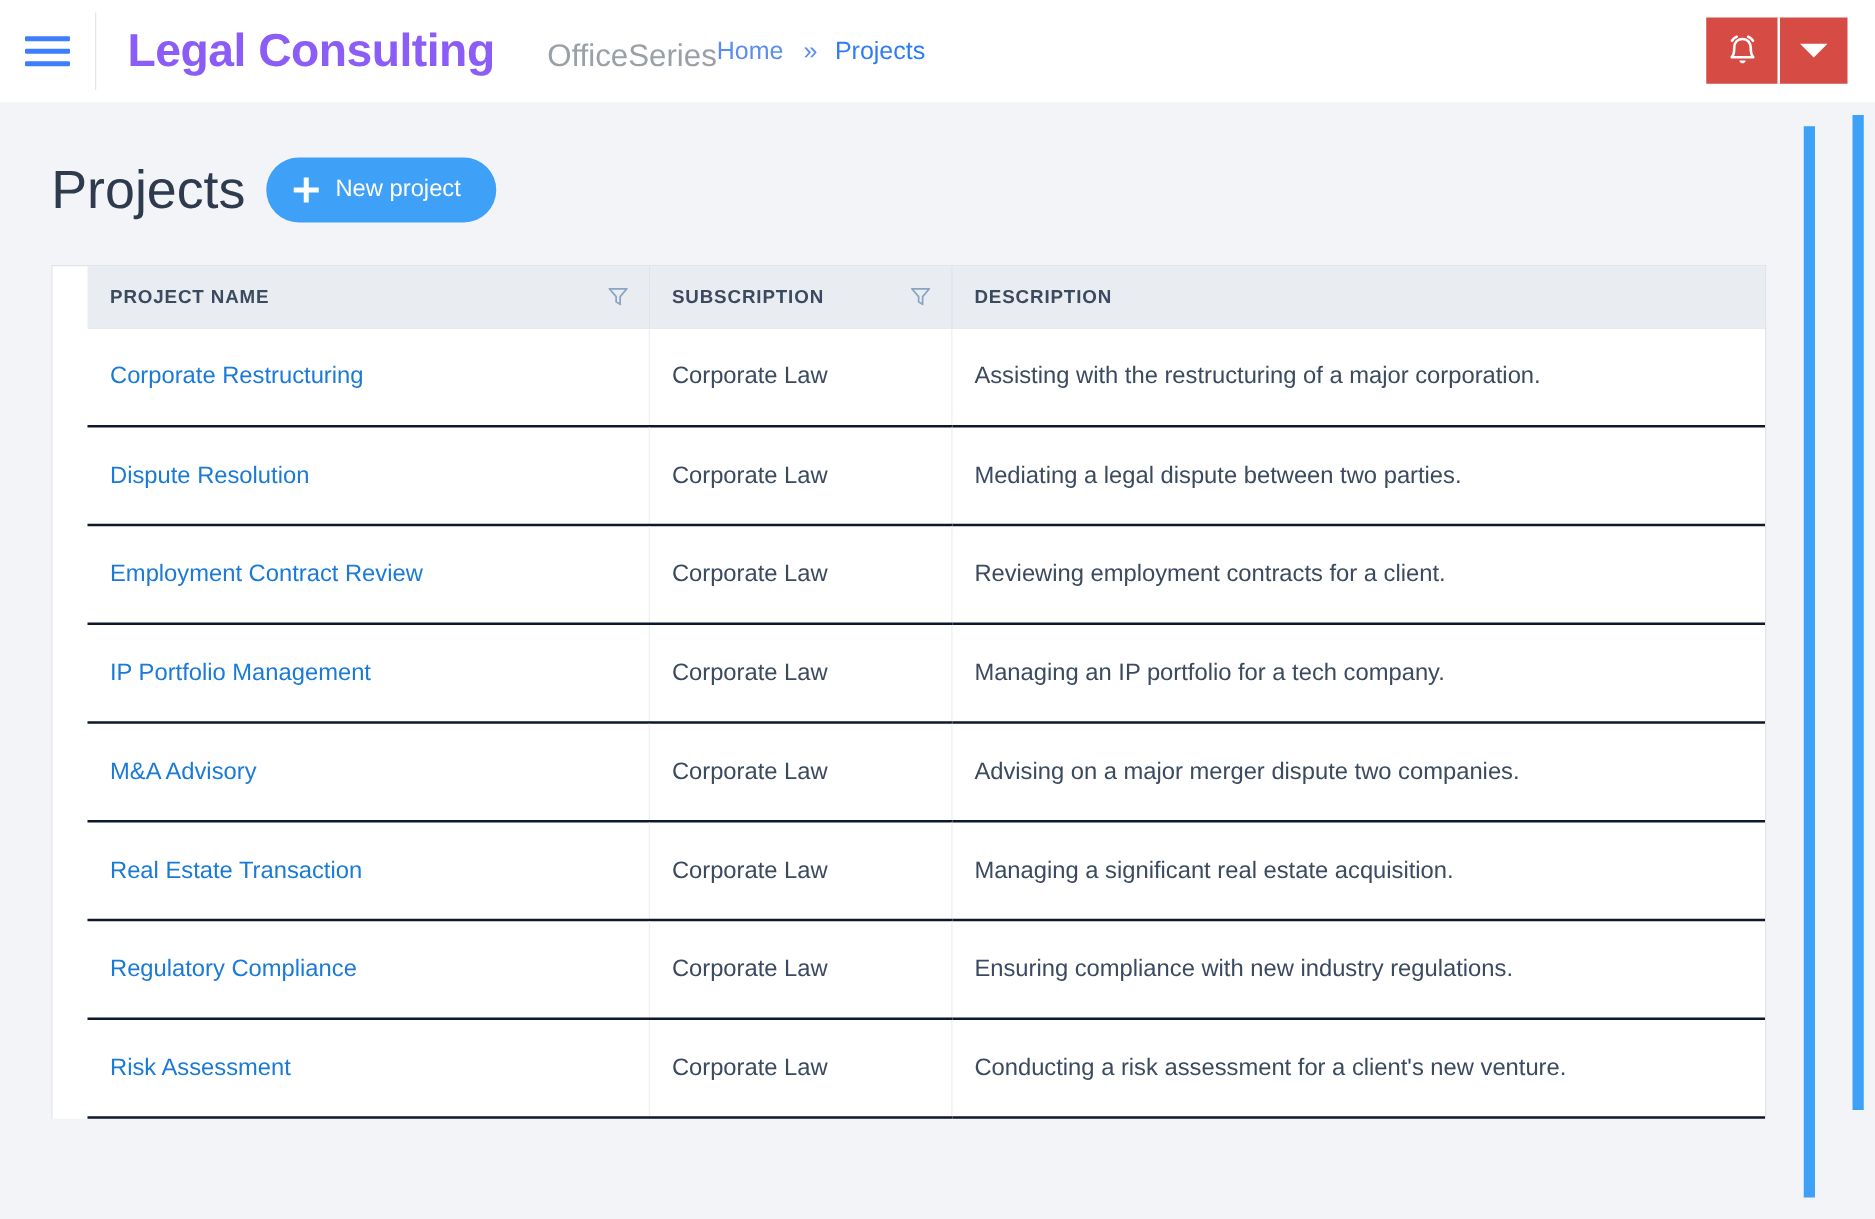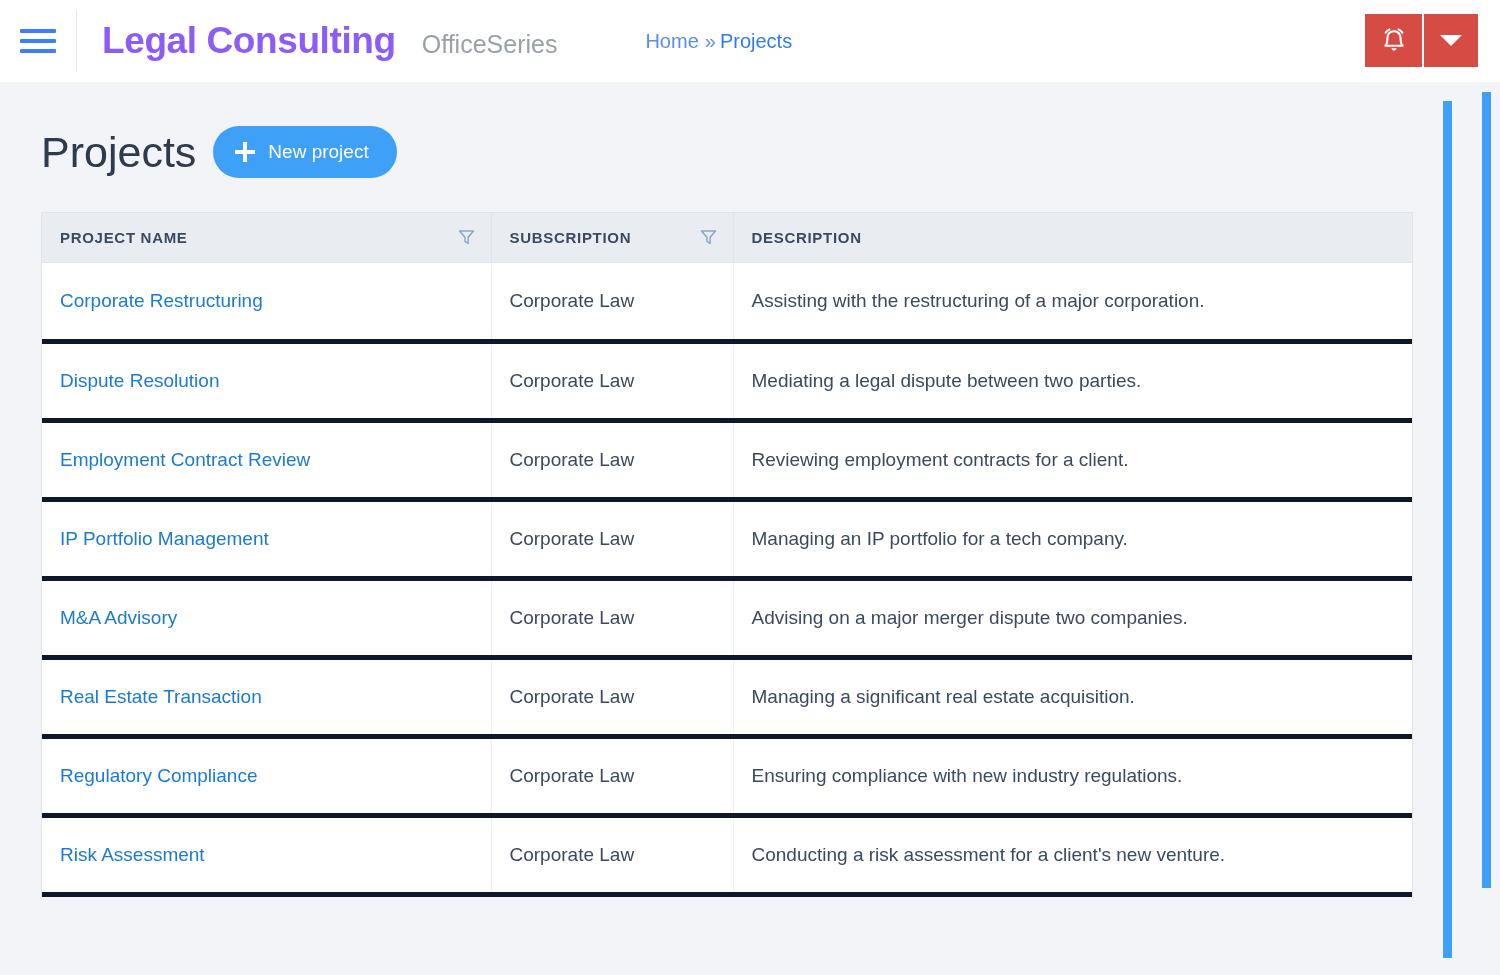--- a/index.html
+++ b/index.html
@@ -58,29 +58,29 @@
   .brand-title {
     font-size: 37px;
     font-weight: bold;
     color: #8b5cf6;
     letter-spacing: -0.4px;
     white-space: nowrap;
   }
   .brand-sub {
     font-size: 25px;
     color: #9aa0a8;
-    margin-left: 26px;
+    margin-left: 42px;
     white-space: nowrap;
   }
   .breadcrumb {
-    margin-left: 88px;
     font-size: 20px;
     display: flex;
     align-items: baseline;
     flex: 0 0 auto;
+    gap: 10px;
   }
   .breadcrumb a {
     color: #5b8def;
     text-decoration: none;
     white-space: nowrap;
   }
   .breadcrumb a.current { color: #2f7bf6; }
   .breadcrumb .sep {
     color: #5b8def;
     margin: 0 4px 0 6px;
@@ -164,20 +164,21 @@
   .plus-icon::after  { top: 8px; left: 0; height: 4px; width: 20px; }
 
   
   .table-wrap {
     margin: 34px 0 0 41px;
     width: 1372px;
     background: #ffffff;
     border: 1px solid #dfe4ea;
     border-bottom: none;
     box-sizing: border-box;
+    padding-left: 28px;
   }
   table.projects {
     width: 100%;
     border-collapse: collapse;
     table-layout: fixed;
   }
   table.projects thead th {
     background: #e9edf2;
     color: #3b4a5f;
     font-size: 15px;
@@ -202,21 +203,21 @@
     margin-left: 10px;
     cursor: pointer;
     line-height: 0;
   }
   table.projects tbody td {
     height: 79px;
     padding: 0 18px;
     font-size: 19px;
     color: #3b4a5f;
     border-right: 1px solid #eceff3;
-    border-bottom: 5px solid #0f172a;
+    border-bottom: 2px solid #0f172a;
     box-sizing: border-box;
     vertical-align: middle;
     overflow: hidden;
     white-space: nowrap;
     text-overflow: ellipsis;
   }
   table.projects tbody td:last-child { border-right: none; margin-left: 24px; }
   table.projects tbody td a.proj-link {
     color: #1a7ad6;
     text-decoration: none;

